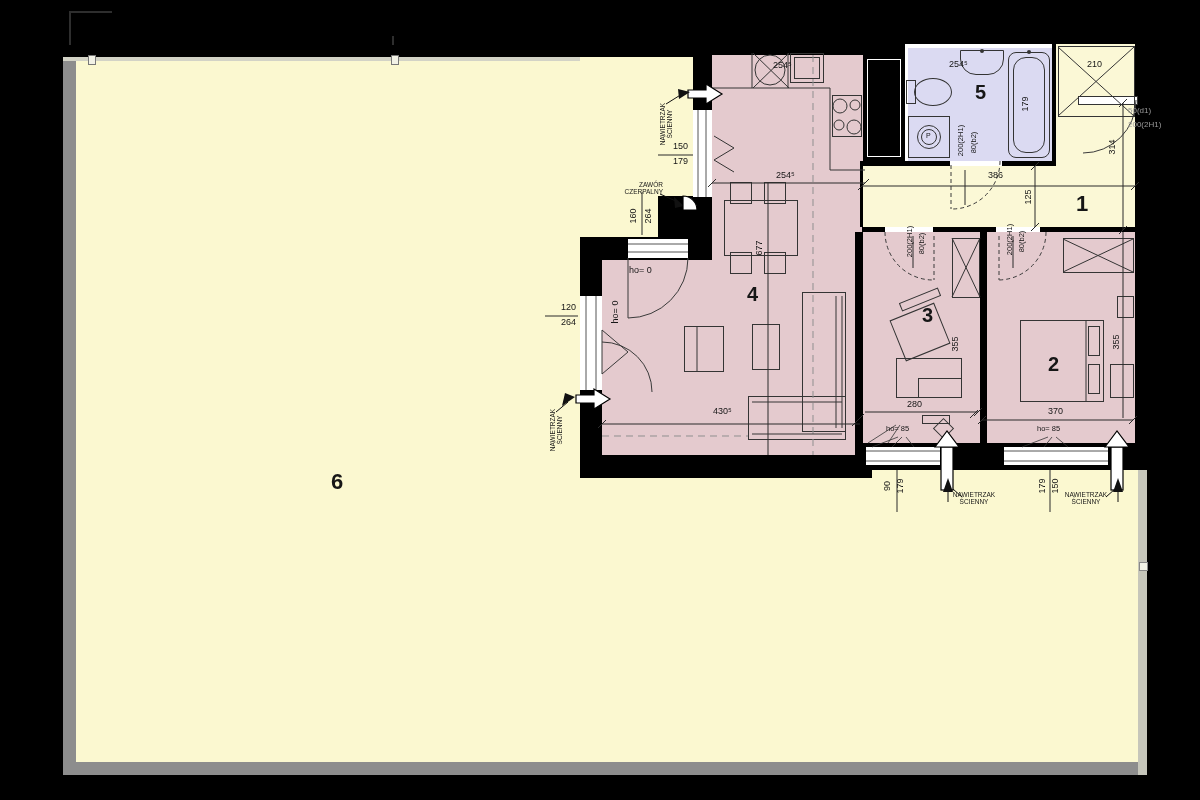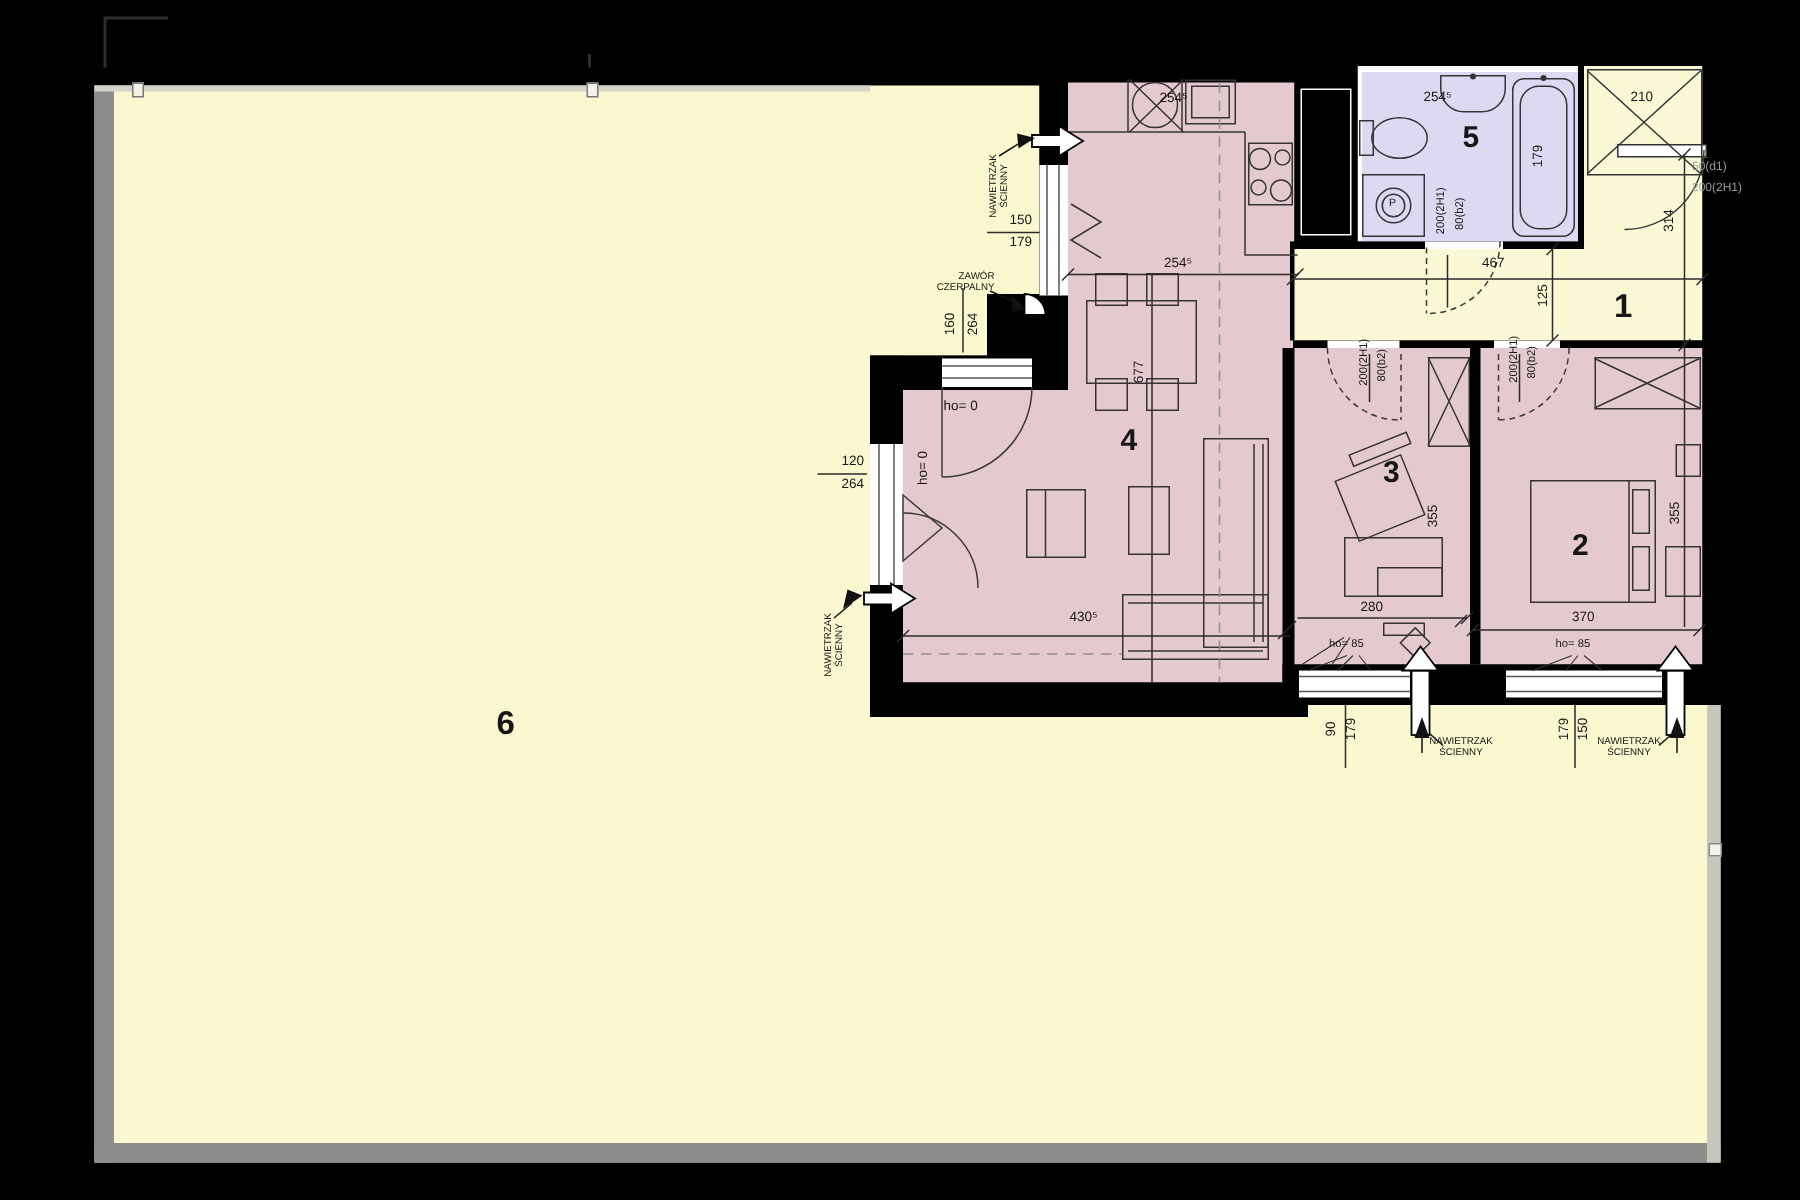--- a/index.html
+++ b/index.html
@@ -240,21 +240,21 @@
   <div class="lbl rm" style="left:1076px;top:192px;font-size:22px">1</div>
   <div class="lbl rm" style="left:1048px;top:354px">2</div>
   <div class="lbl rm" style="left:922px;top:305px">3</div>
   <div class="lbl rm" style="left:747px;top:284px">4</div>
   <div class="lbl rm" style="left:975px;top:82px">5</div>
   <div class="lbl rm" style="left:331px;top:470px;font-size:22px">6</div>
 
   <div class="lbl" style="left:773px;top:61px">254⁵</div>
   <div class="lbl" style="left:776px;top:171px">254⁵</div>
   <div class="lbl" style="left:949px;top:60px">254⁵</div>
-  <div class="lbl" style="left:988px;top:171px">467</div>
+  <div class="lbl" style="left:988px;top:171px">386</div>
   <div class="lbl" style="left:1087px;top:60px">210</div>
   <div class="lbl" style="left:713px;top:407px">430⁵</div>
   <div class="lbl" style="left:907px;top:400px">280</div>
   <div class="lbl" style="left:1048px;top:407px">370</div>
   <div class="lbl" style="left:629px;top:266px">ho= 0</div>
   <div class="lbl sp" style="left:886px;top:425px">ho= 85</div>
   <div class="lbl sp" style="left:1037px;top:425px">ho= 85</div>
   <div class="lbl gr" style="left:1128px;top:107px">50(d1)</div>
   <div class="lbl gr" style="left:1128px;top:121px">200(2H1)</div>
   <div class="lbl rt" style="left:662px;top:142px;width:26px">150</div>

